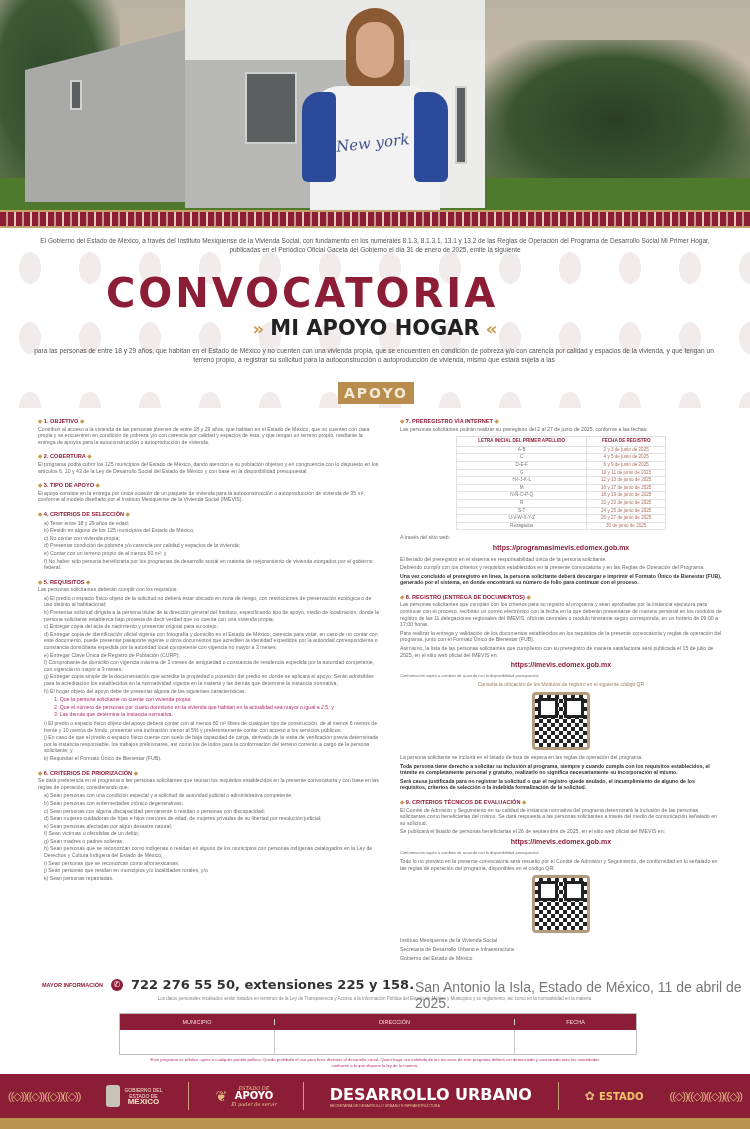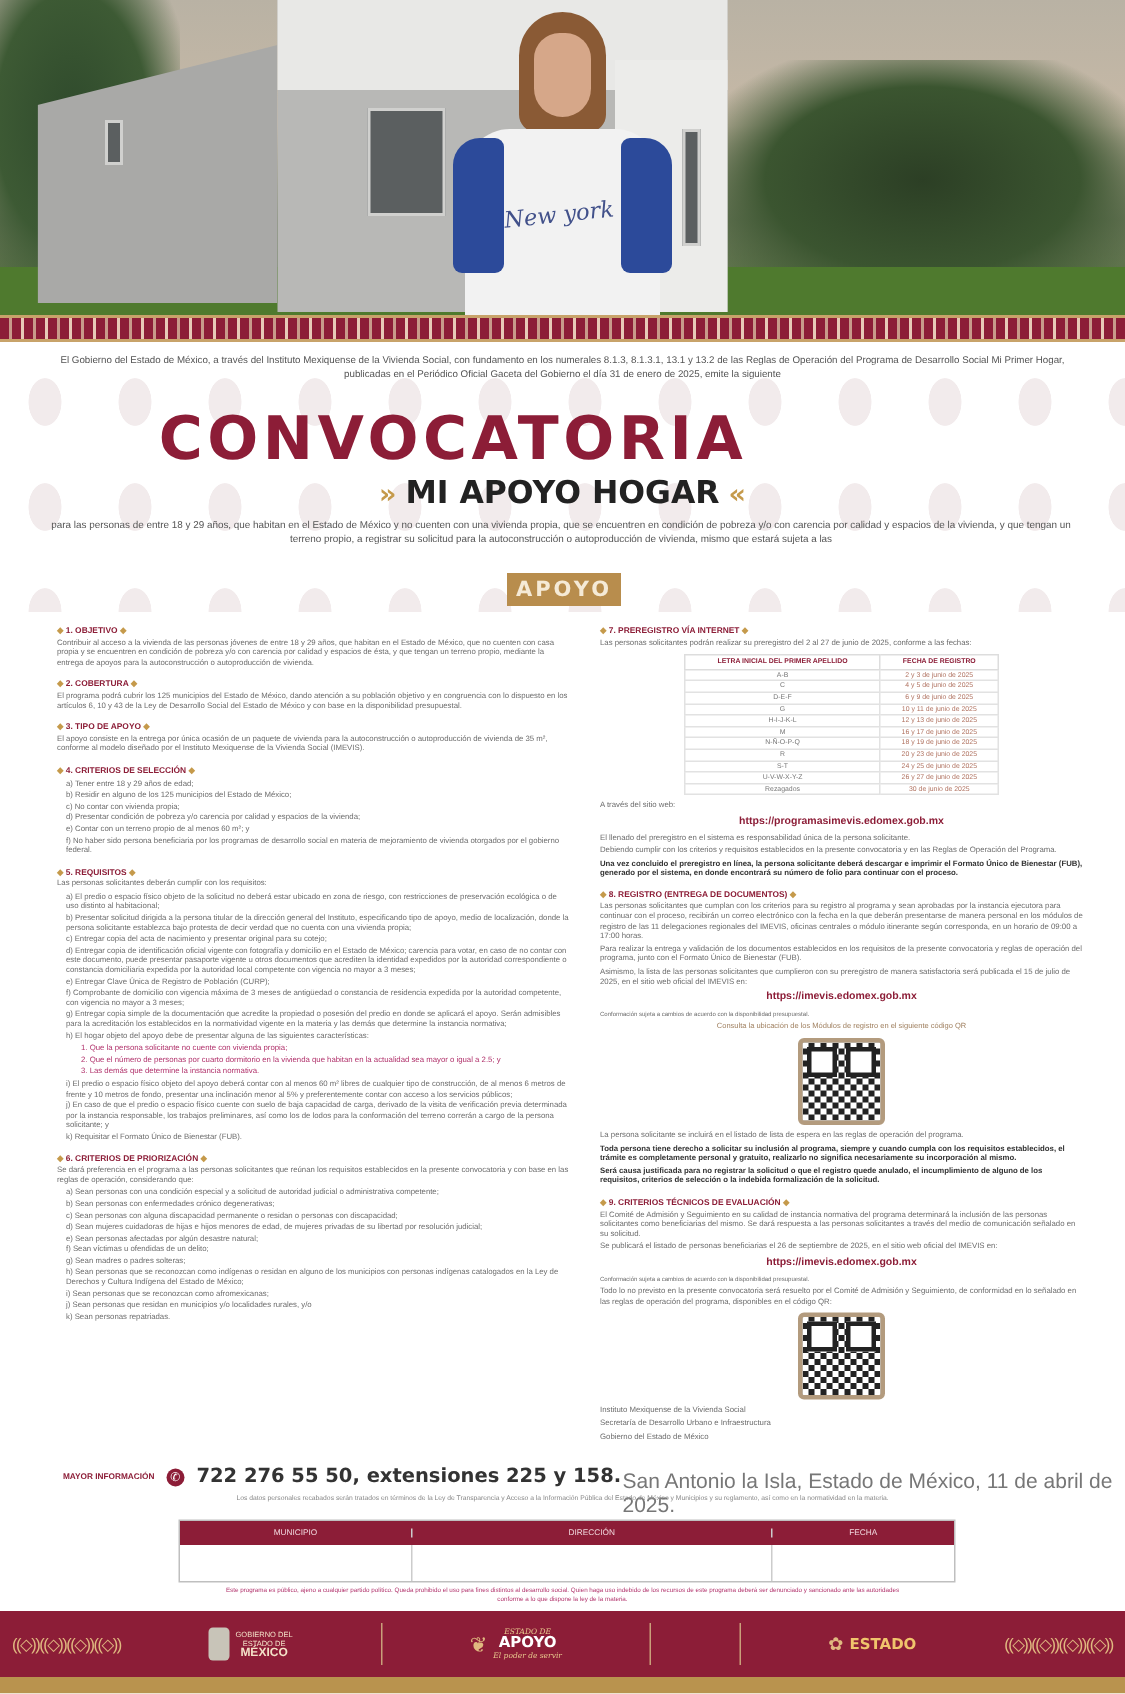--- a/index.html
+++ b/index.html
@@ -297,20 +297,26 @@
   <div class="sep"></div>
   <div class="logo">
     <span style="color:#e0b980;font-size:14px">❦</span>
     <div class="edo">
       <small>ESTADO DE</small>
       <span>APOYO</span>
       <small>El poder de servir</small>
     </div>
   </div>
   <div class="sep"></div>
+  <div class="logo du">
+    <div>
+      <div class="big">DESARROLLO URBANO</div>
+      <div class="sm">SECRETARÍA DE DESARROLLO URBANO E INFRAESTRUCTURA</div>
+    </div>
+  </div>
   <div class="sep"></div>
   <div class="logo">
     <span style="color:#e0b980;font-size:12px">✿</span>
     <span class="imevis">ESTADO</span>
   </div>
   <span class="orn">((◇))((◇))((◇))((◇))</span>
 </div>
 <div class="gold-bar"></div>
 
 </body></html>

